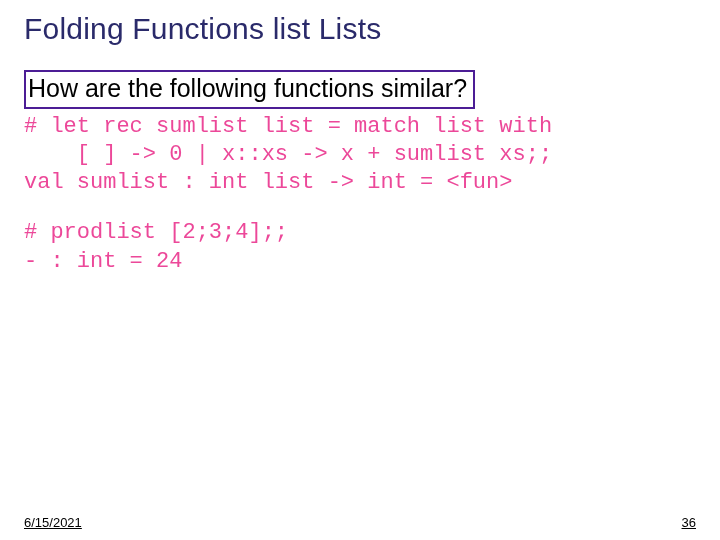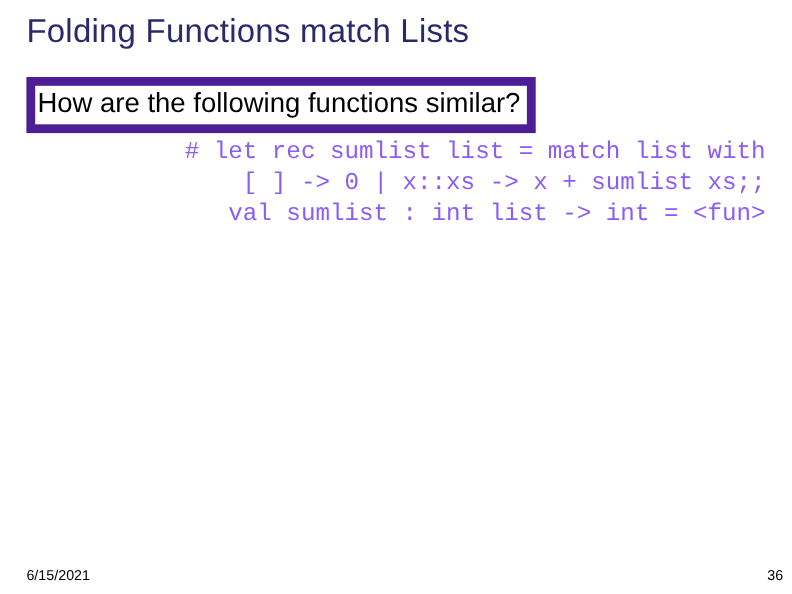--- a/index.html
+++ b/index.html
@@ -15,64 +15,66 @@
     padding: 12px 24px 0 24px;
   }
   .title {
     font-size: 30px;
     color: #2a2a6a;
     font-weight: 400;
     margin-bottom: 24px;
     letter-spacing: 0.2px;
   }
   .question-box {
-    border: 8px solid #4c1d95;
+    border: 2px solid #4c1d95;
     padding: 2px 6px 4px 2px;
     display: inline-block;
     margin-bottom: 2px;
   }
   .question {
     font-size: 25px;
     color: #000;
     font-weight: 400;
   }
   .code-block {
     font-family: "Courier New", Courier, monospace;
     font-size: 22px;
-    color: #8b5cf6;
+    color: #ec4899;
     line-height: 1.28;
     white-space: pre;
     margin-top: 2px;
-    text-align: right;
   }
   .code-block + .code-block {
     margin-top: 22px;
   }
   .footer {
     position: absolute;
     bottom: 10px;
     left: 24px;
-    right: 8px;
+    right: 24px;
     display: flex;
     justify-content: space-between;
     font-size: 13px;
     color: #000;
+    text-decoration: underline;
   }
 </style>
 </head>
 <body>
 
 <div class="slide">
-  <h1 class="title">Folding Functions match Lists</h1>
+  <h1 class="title">Folding Functions list Lists</h1>
 
   <div class="question-box">
     <div class="question">How are the following functions similar?</div>
   </div>
 
   <div class="code-block"># let rec sumlist list = match list with
     [ ] -&gt; 0 | x::xs -&gt; x + sumlist xs;;
 val sumlist : int list -&gt; int = &lt;fun&gt;</div>
+  <div class="code-block"># prodlist [2;3;4];;
+- : int = 24</div>
 </div>
 
 <div class="footer">
   <span>6/15/2021</span>
   <span>36</span>
 </div>
 
 </body></html>

